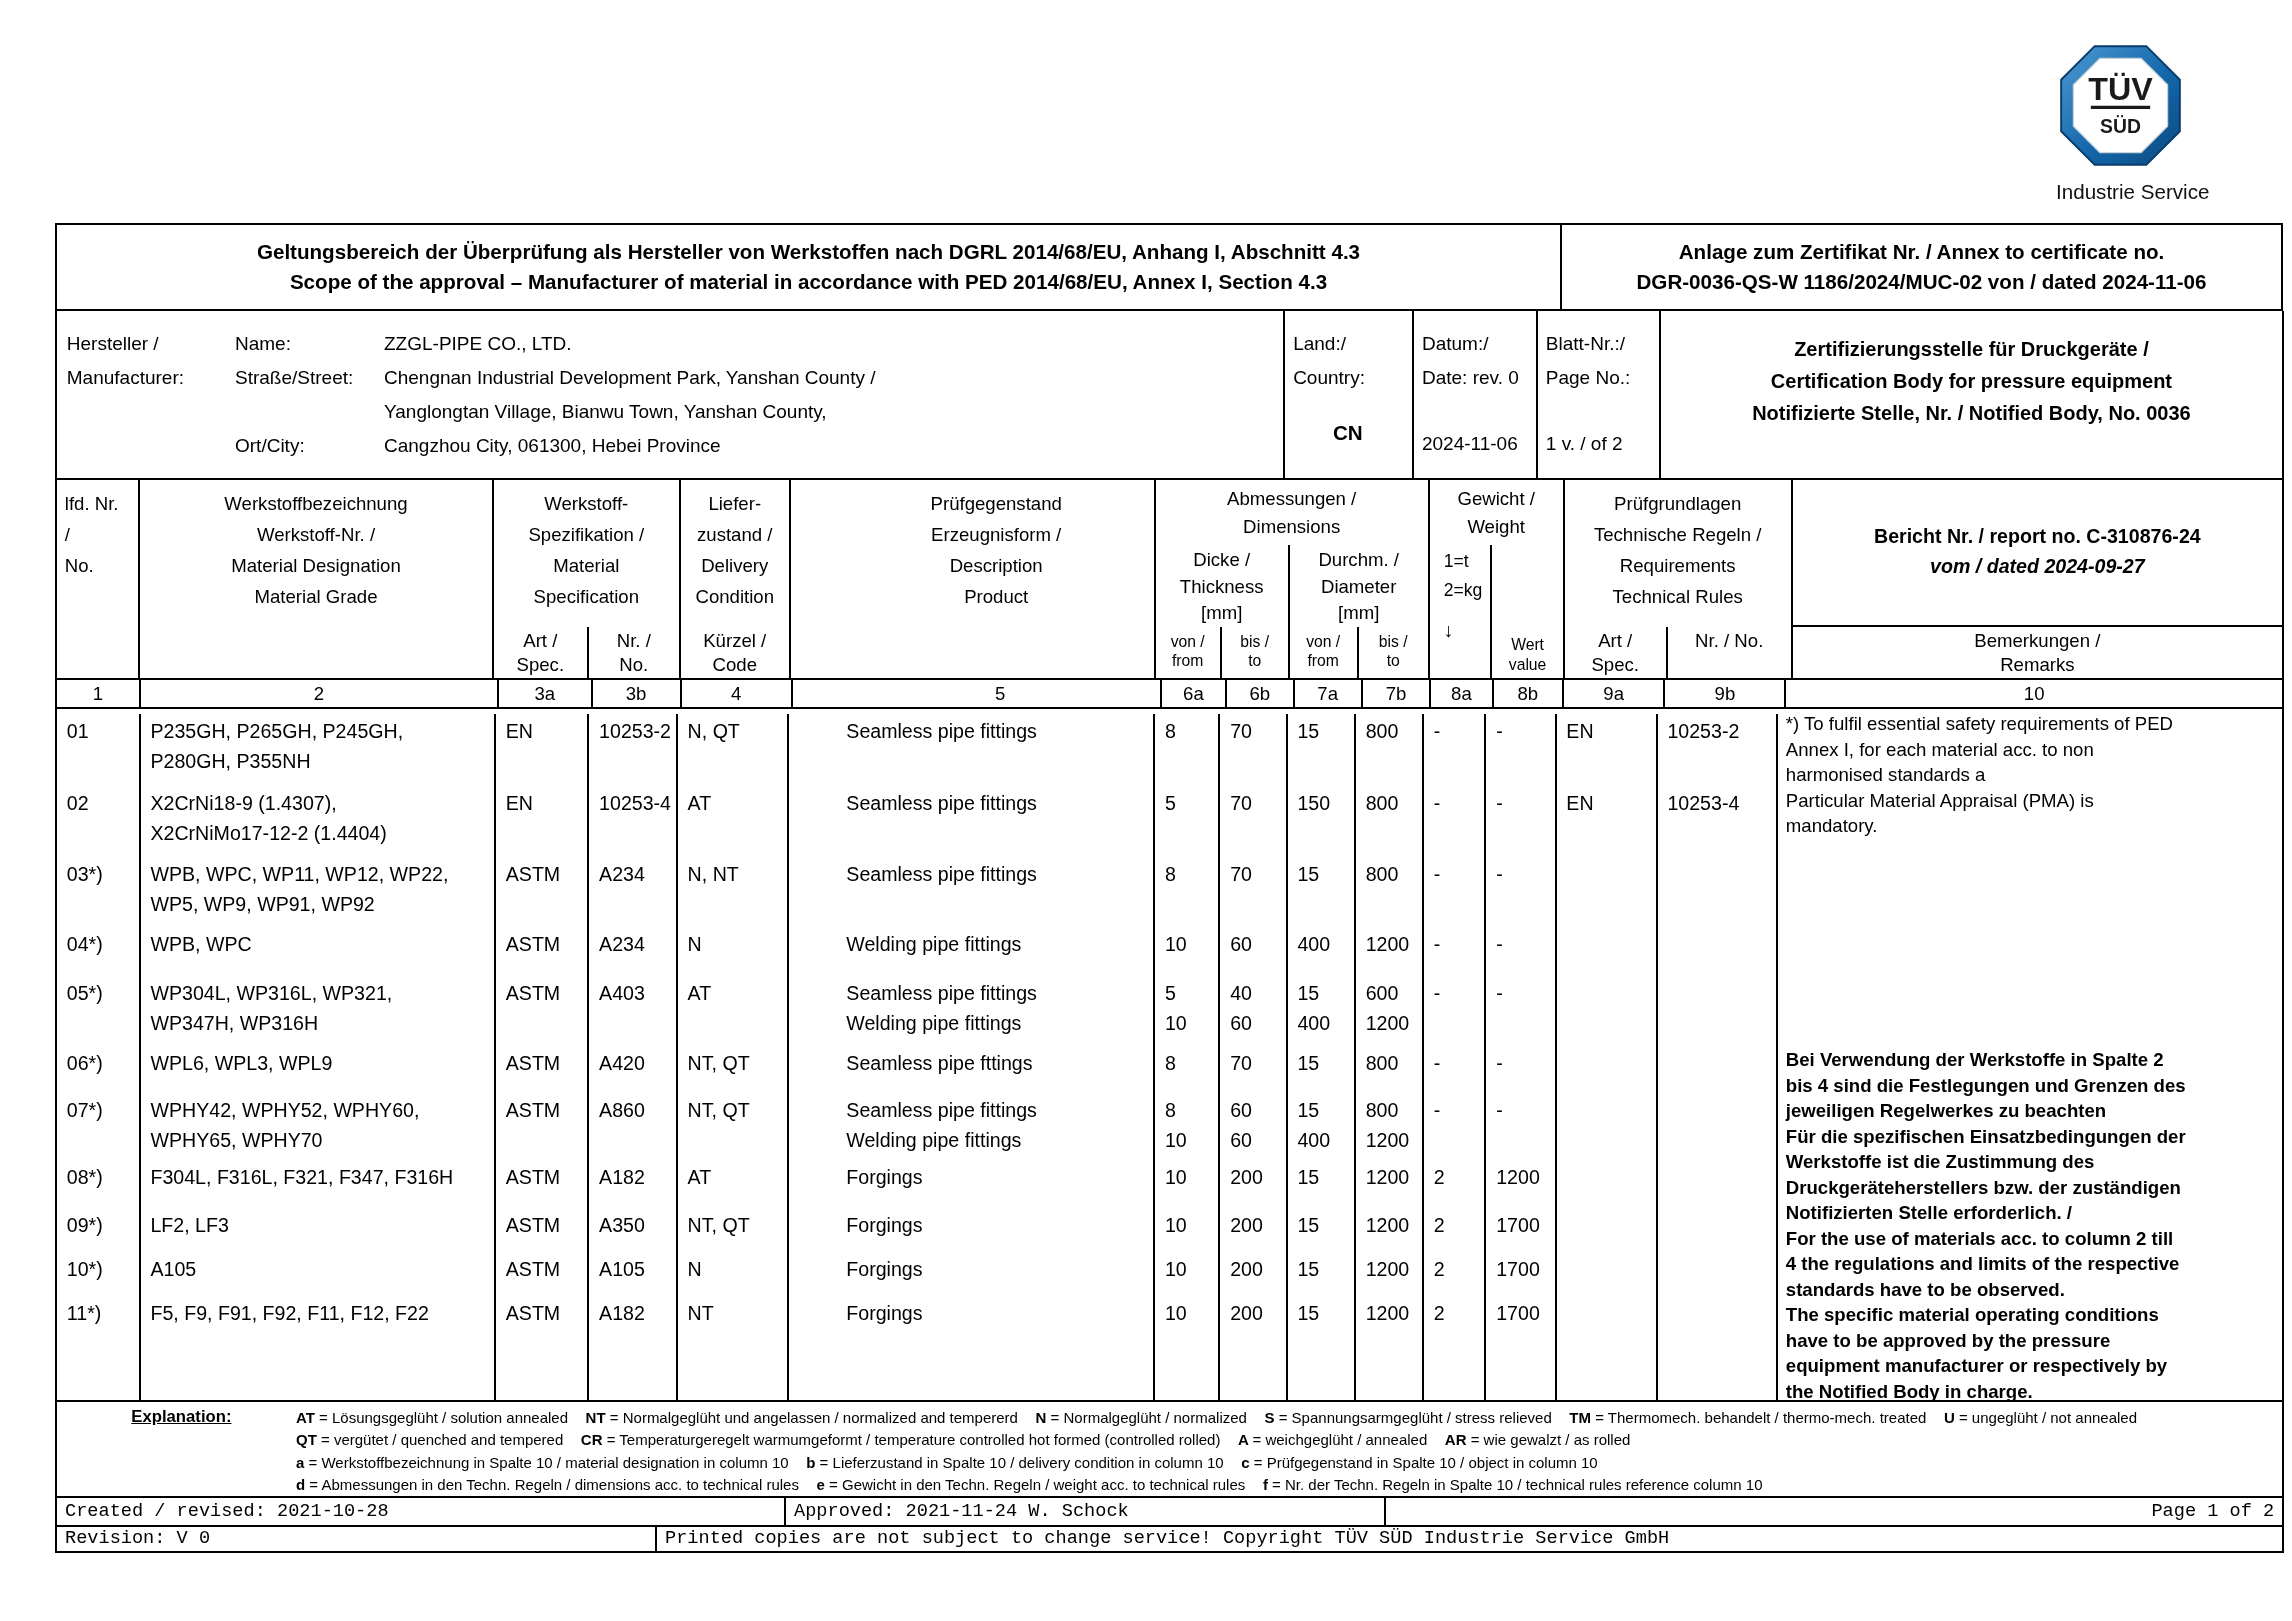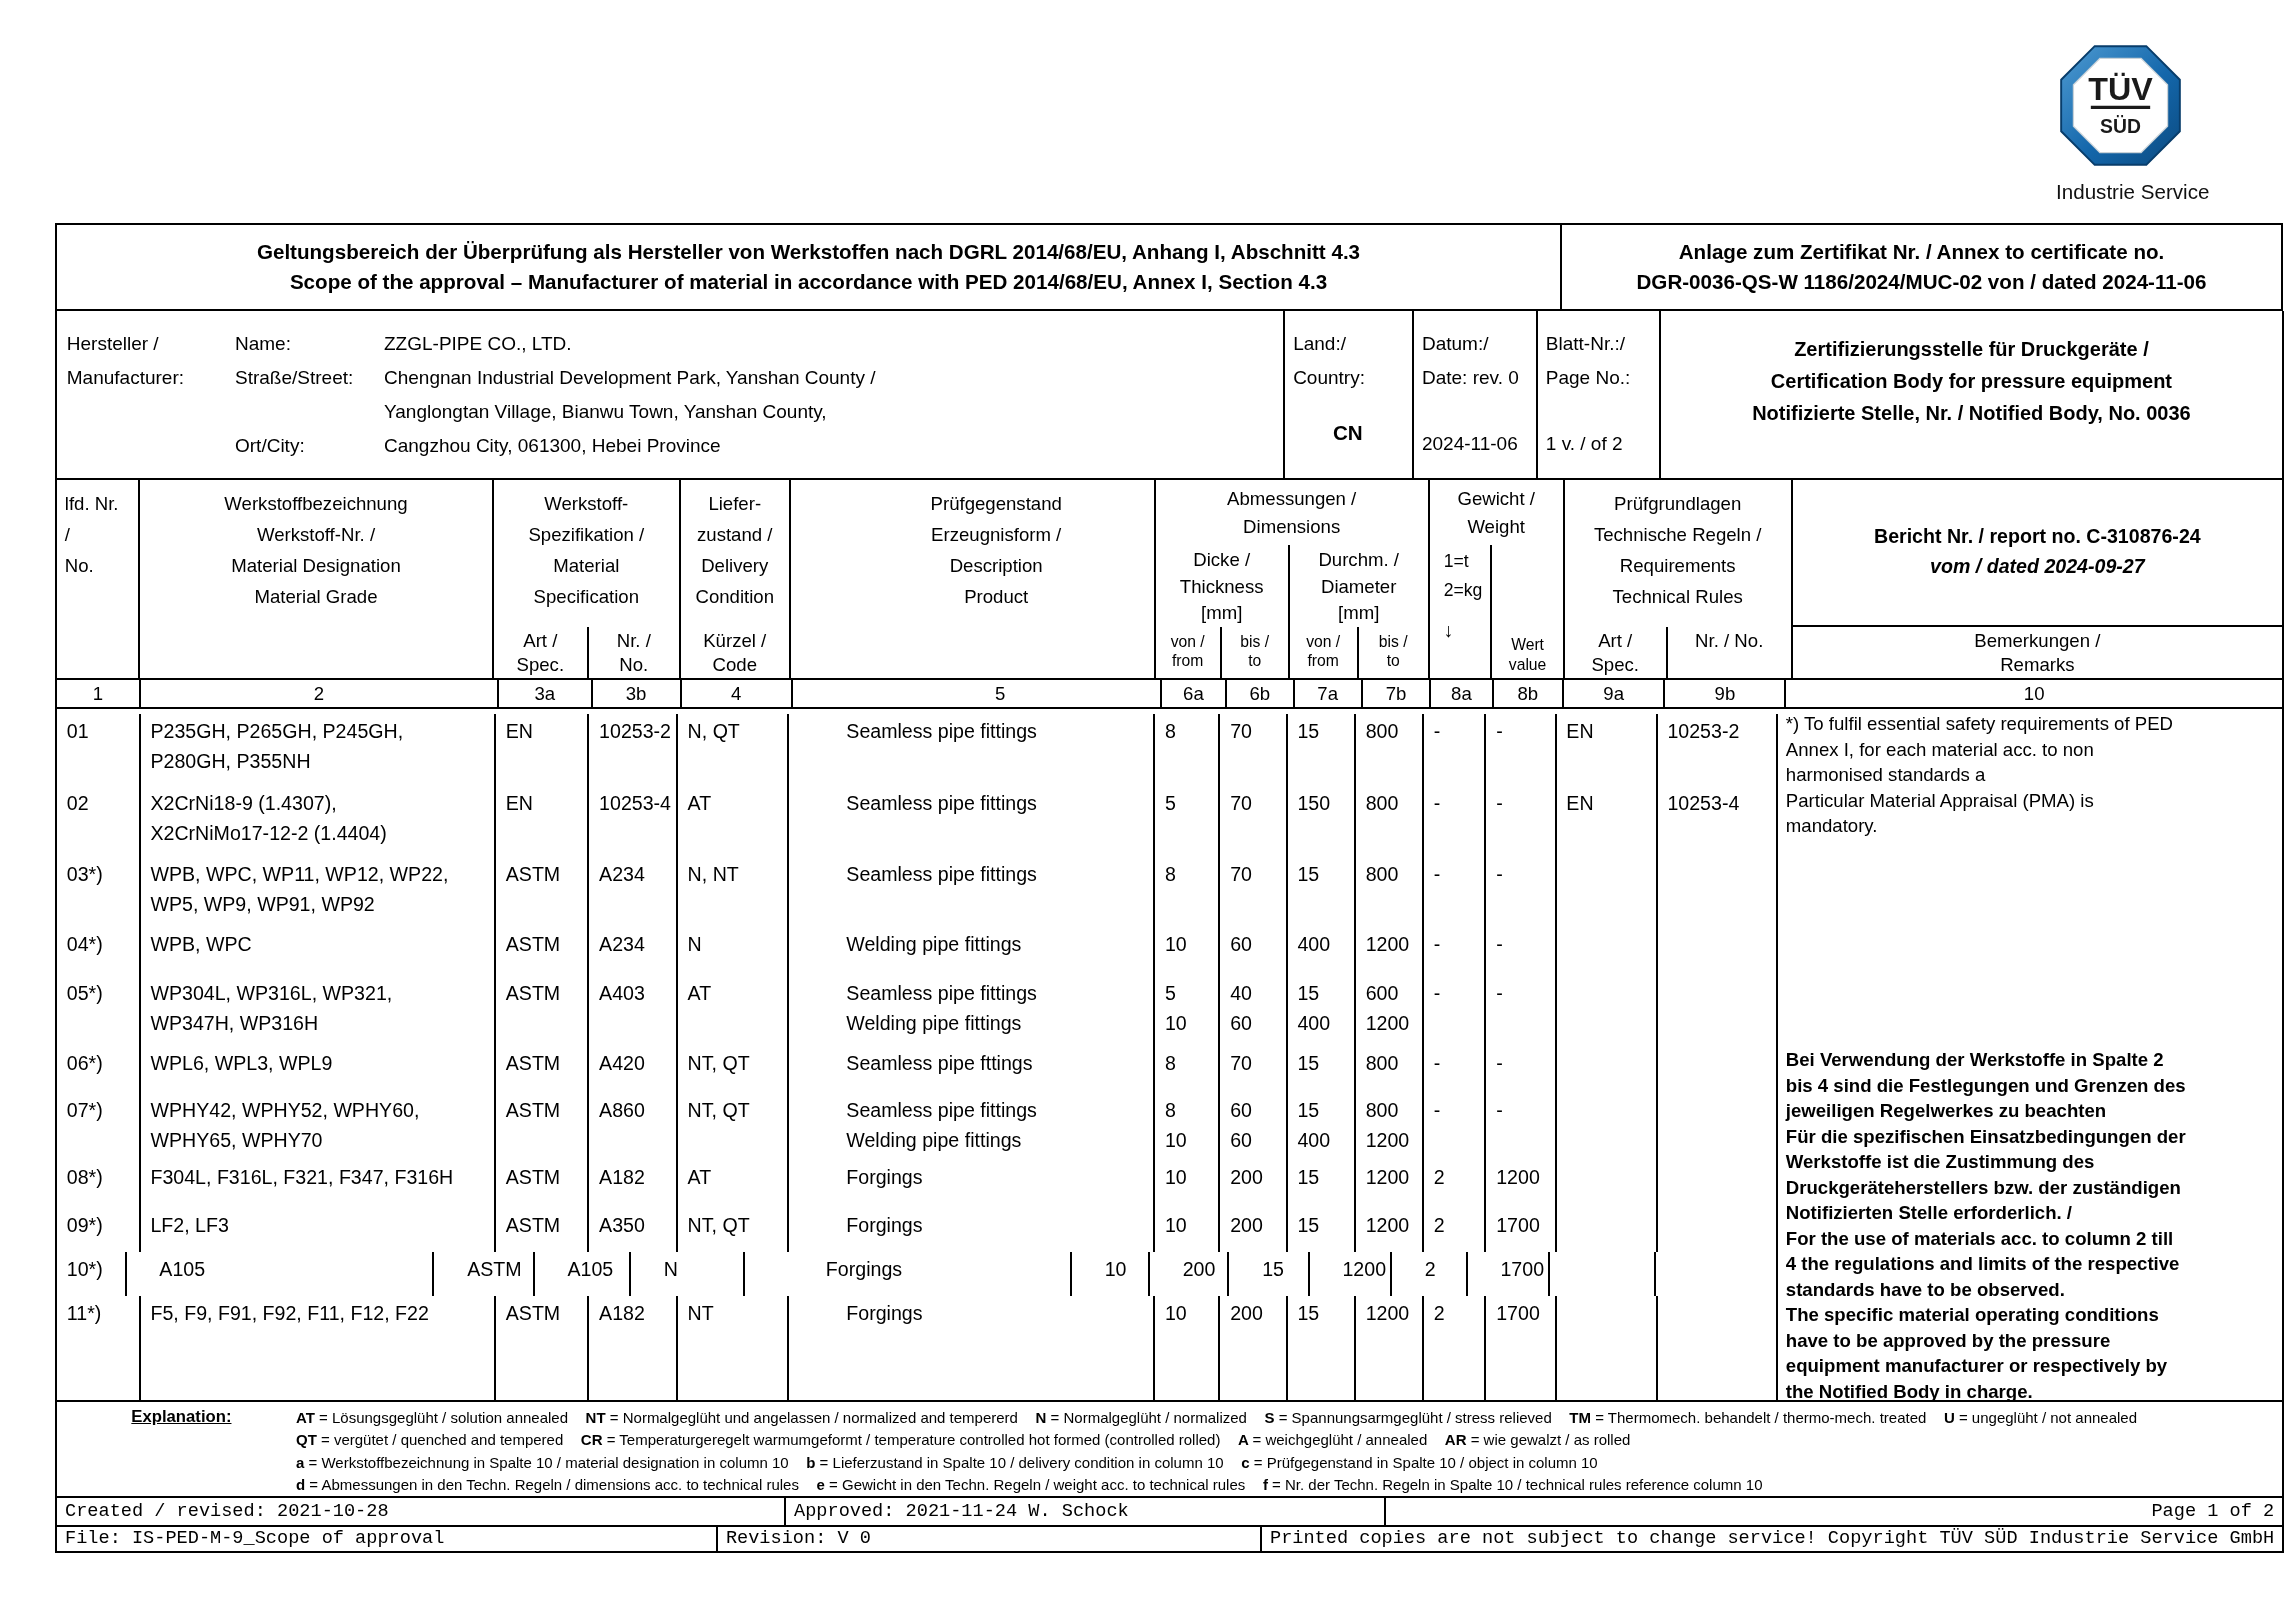--- a/index.html
+++ b/index.html
@@ -733,21 +733,21 @@
               <div class="bcell c8b">
                 <div>1700</div>
               </div>
               <div class="bcell c9a">
                 <div></div>
               </div>
               <div class="bcell c9b">
                 <div></div>
               </div>
             </div>
-            <div class="trow" style="height: 44px; gap: 23px;">
+            <div class="trow" style="height: 44px;">
               <div class="bcell c1">
                 <div>10*)</div>
               </div>
               <div class="bcell c2">
                 <div>A105</div>
               </div>
               <div class="bcell c3a">
                 <div>ASTM</div>
               </div>
               <div class="bcell c3b">
@@ -867,20 +867,19 @@
           <div class="expl-line"><b>d </b><span class="expl-seg">= Abmessungen in den Techn. Regeln / dimensions acc. to technical rules</span><b>e </b><span class="expl-seg">= Gewicht in den Techn. Regeln / weight acc. to technical rules</span><b>f </b><span class="expl-seg">= Nr. der Techn. Regeln in Spalte 10 / technical rules reference column 10</span></div>
         </div>
     </div>
 
     <div class="foot foot1">
       <div class="fcell fc1">Created / revised: 2021-10-28</div>
       <div class="fcell fc2">Approved: 2021-11-24 W. Schock</div>
       <div class="fcell fc3 right">Page 1 of 2</div>
     </div>
     <div class="foot foot2">
-      <div class="fcell fc1">File: IS-PED-M-9_Scope of approval</div>
       <div class="fcell fc2">Revision:   V 0</div>
       <div class="fcell fc3">Printed copies are not subject to change service! Copyright TÜV SÜD Industrie Service GmbH</div>
     </div>
 
   </div>
 </div>
 
 
 </body></html>

